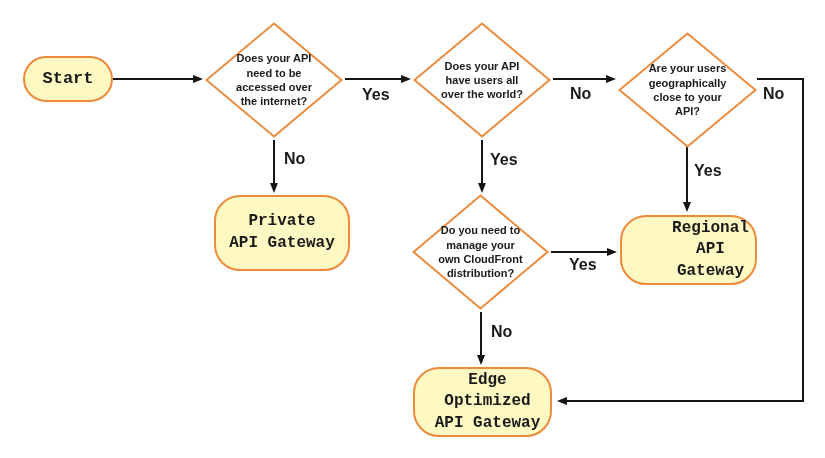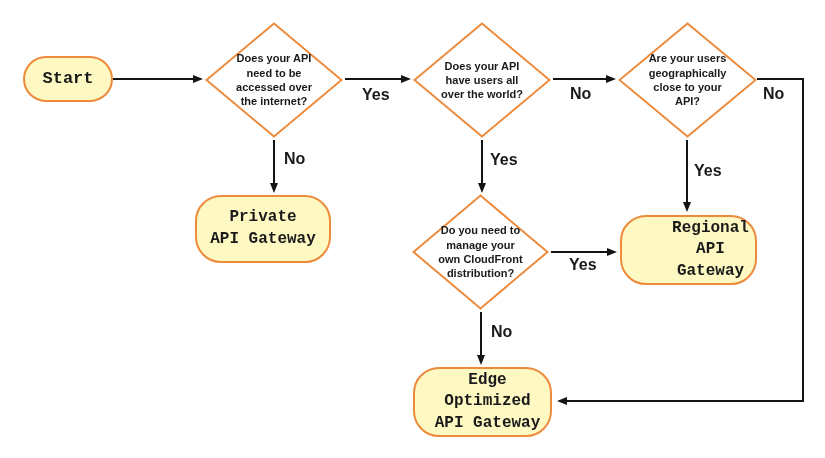--- a/index.html
+++ b/index.html
@@ -65,21 +65,21 @@
       <path d="M687 140 V203" marker-end="url(#ah)"></path>
       <path d="M551 252 H608" marker-end="url(#ah)"></path>
       <path d="M481 312 V356" marker-end="url(#ah)"></path>
     </g>
   </svg>
 
   <div class="node terminal start-node" style="left:23px; top:56px; width:90px; height:46px;">
     <span>Start</span>
   </div>
 
-  <div class="node terminal" style="left:195px; top:195px; width:136px; height:68px;">
+  <div class="node terminal" style="left:214px; top:195px; width:136px; height:76px;">
     <span>Private
 API Gateway</span>
   </div>
 
   <div class="node terminal" style="left:620px; top:215px; width:137px; height:70px;padding-left:44px;">
     <span>Regional
 API Gateway</span>
   </div>
 
   <div class="node terminal" style="left:413px; top:367px; width:139px; height:70px;padding-left:10px;">
@@ -99,21 +99,21 @@
 
   <div class="node diamond" style="left:413px; top:22px; width:138px; height:116px;">
     <svg class="shape" viewBox="0 0 138 116">
       <polygon points="69,1.5 136.5,58 69,114.5 1.5,58"></polygon>
     </svg>
     <div class="txt">Does your API
 have users all
 over the world?</div>
   </div>
 
-  <div class="node diamond" style="left:618px; top:22px; width:139px; height:116px;">
+  <div class="node diamond" style="left:618px; top:32px; width:139px; height:116px;">
     <svg class="shape" viewBox="0 0 139 116">
       <polygon points="69.5,1.5 137.5,58 69.5,114.5 1.5,58"></polygon>
     </svg>
     <div class="txt">Are your users
 geographically
 close to your
 API?</div>
   </div>
 
   <div class="node diamond" style="left:412px; top:194px; width:137px; height:116px;">

